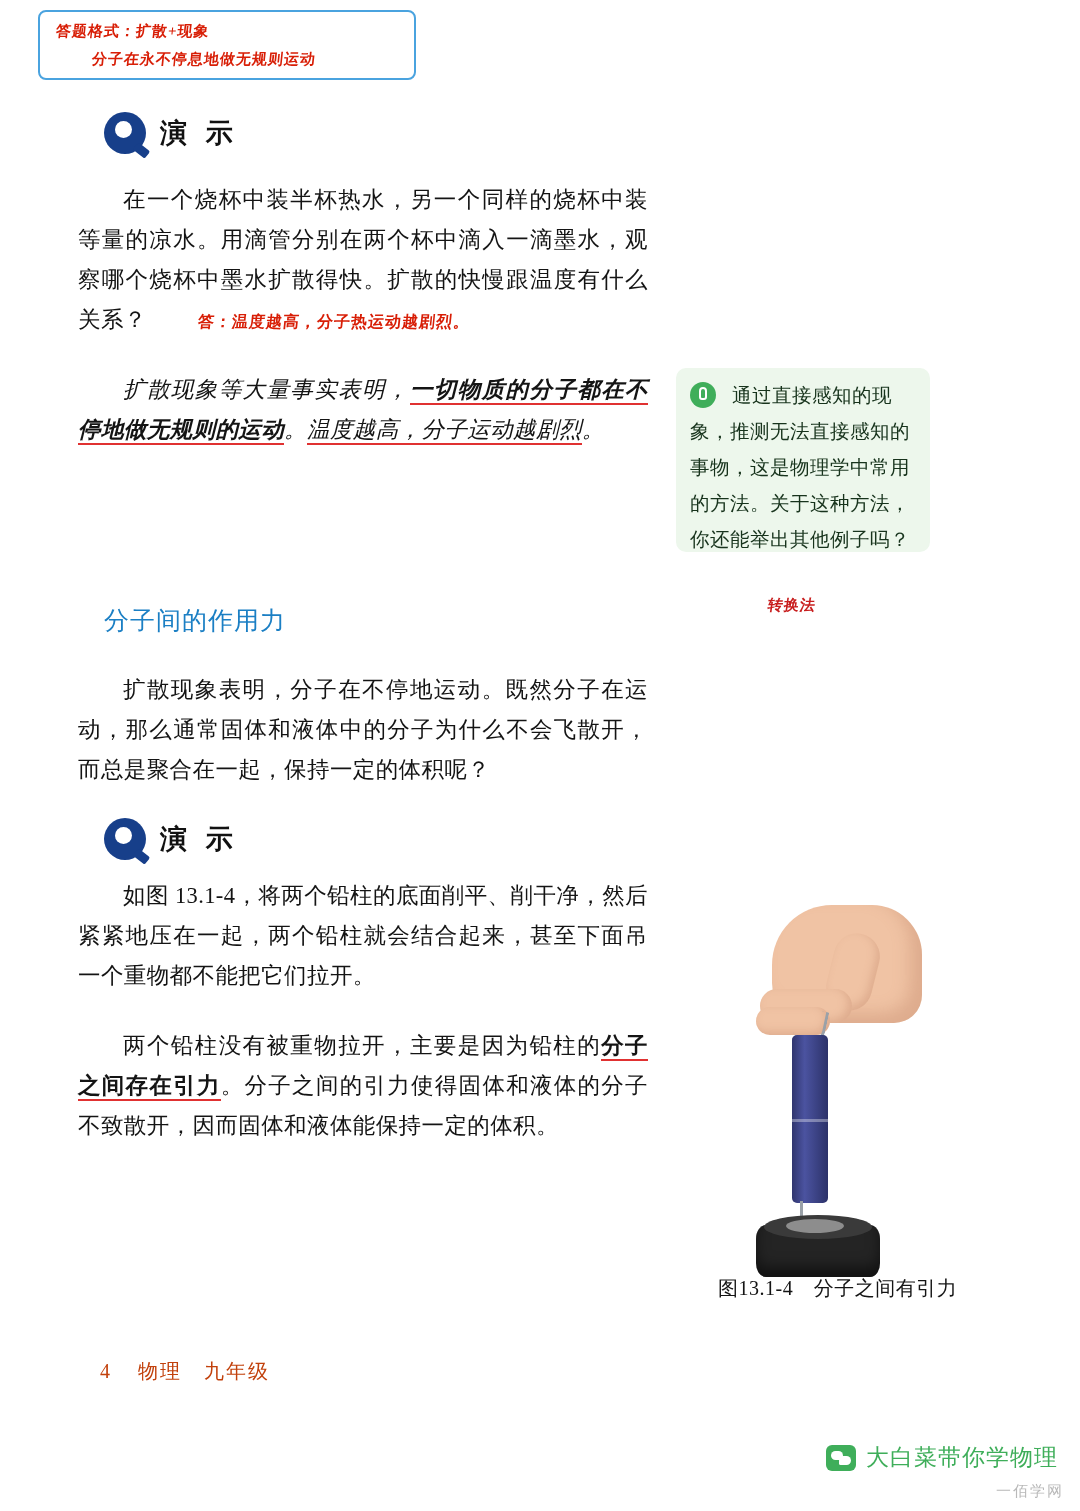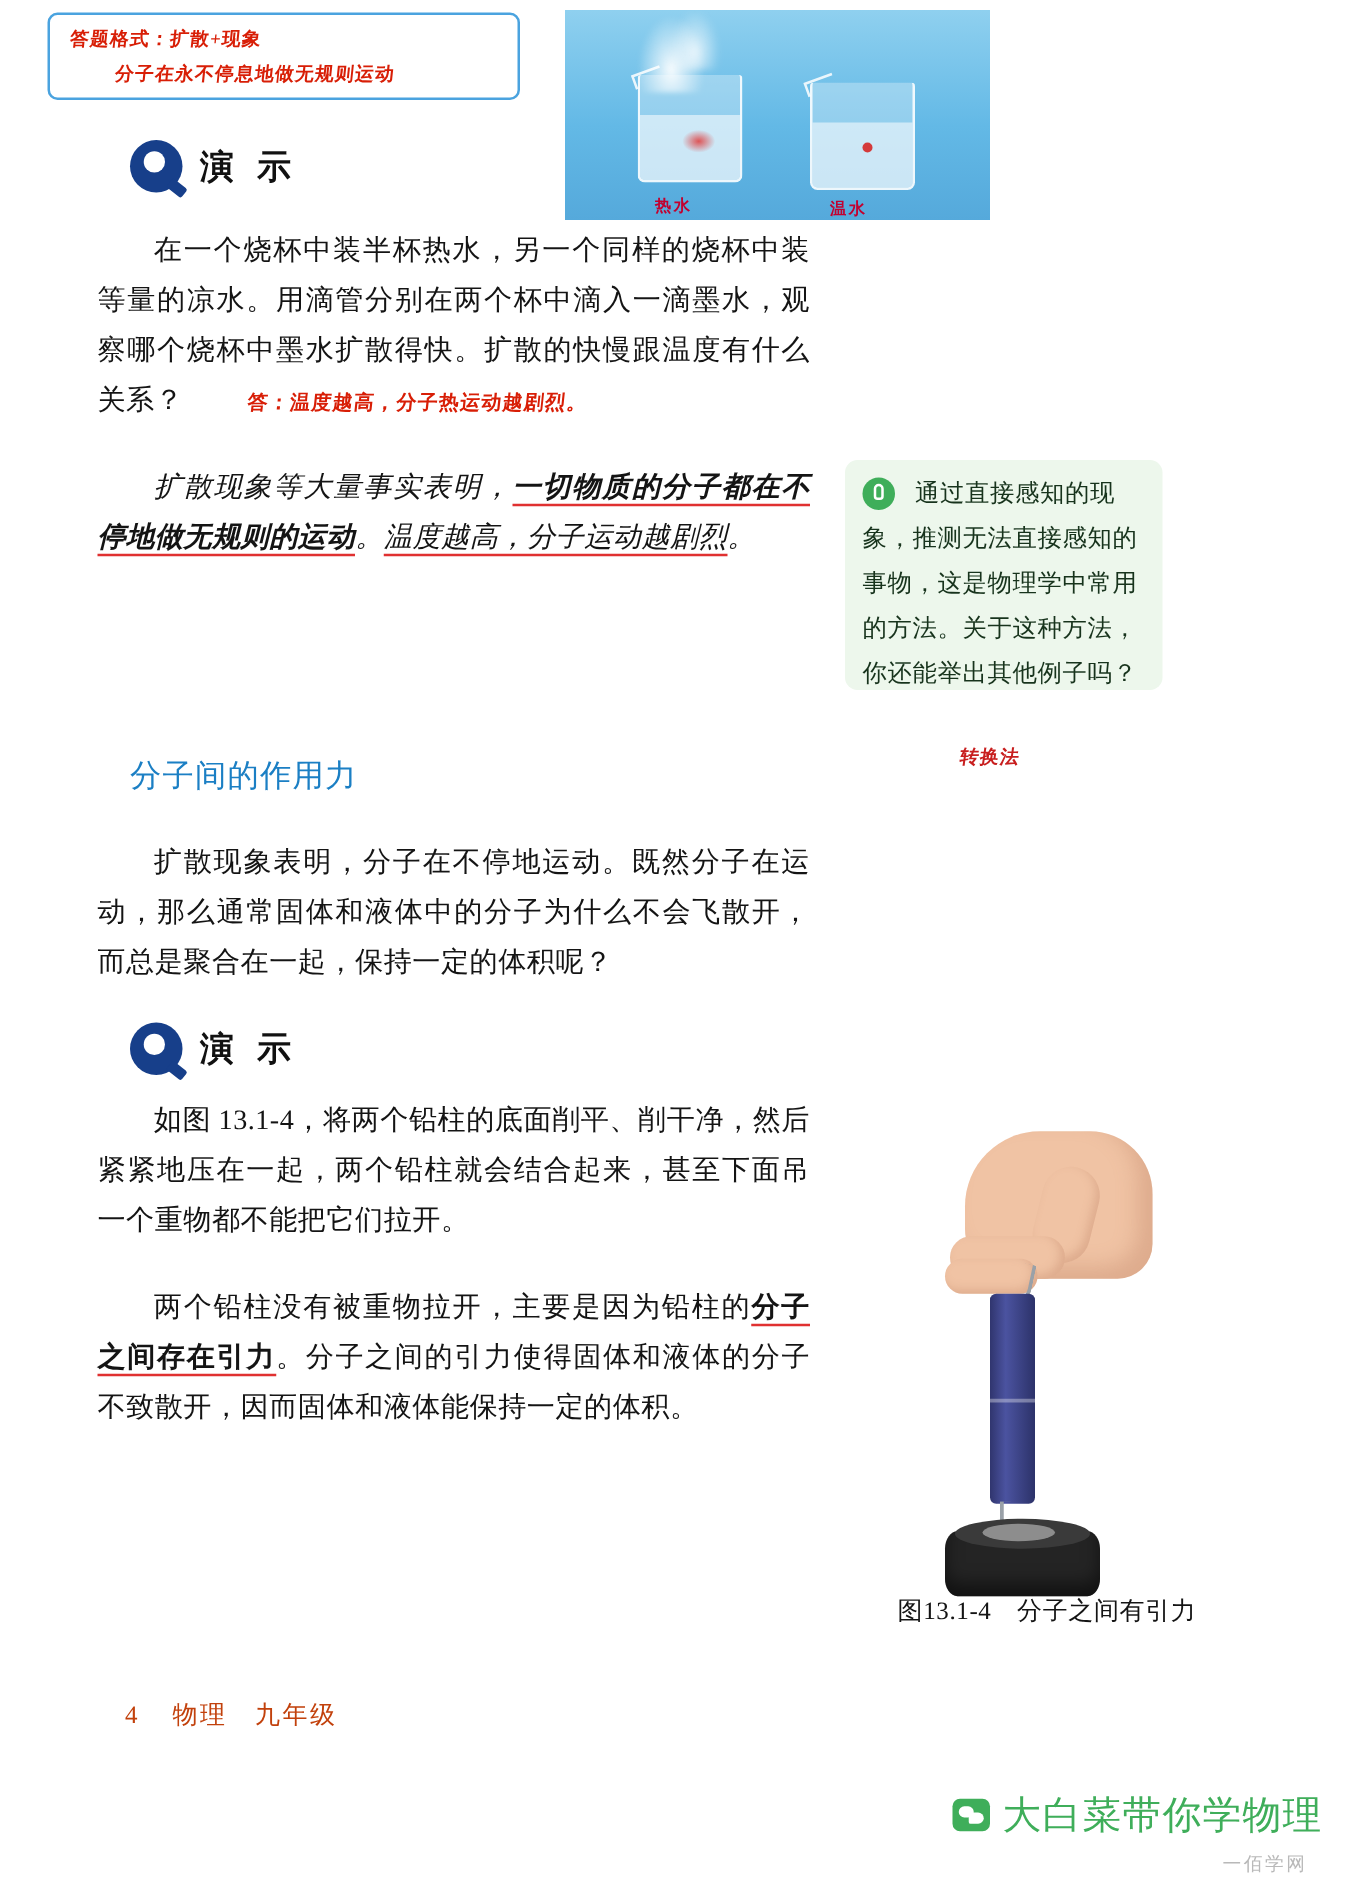--- a/index.html
+++ b/index.html
@@ -352,60 +352,41 @@
   .wm-icon:before {
     content: "";
     position: absolute;
     left: 13px; top: 11px;
     width: 12px; height: 9px;
     background: #fff;
     border-radius: 6px 6px 6px 2px;
   }
   .wm-text {
     color: #3fae5a;
-    font-size: 31px;
+    font-size: 23px;
     letter-spacing: 1px;
   }
   .wm2 {
     position: absolute;
-    right: 34px; bottom: 10px;
+    right: 16px; bottom: 10px;
     color: #b9b9b9;
     font-size: 15px;
     letter-spacing: 2px;
   }
 </style>
 </head>
 <body>
 
 <div class="page">
 
   <div class="note-box">
     <div class="note-line note-line-1">答题格式：扩散+现象</div>
     <div class="note-line note-line-2">分子在永不停息地做无规则运动</div>
   </div>
 
-  <div class="beaker-fig">
-    <div class="steam"></div>
-    <div class="steam2"></div>
-
-    <div class="beaker beaker-left">
-      <div class="lip"></div>
-      <div class="water"></div>
-      <div class="ink ink-diffuse"></div>
-    </div>
-
-    <div class="beaker beaker-right">
-      <div class="lip"></div>
-      <div class="water"></div>
-      <div class="ink ink-drop"></div>
-    </div>
-
-    <div class="beaker-label label-hot">热水</div>
-    <div class="beaker-label label-warm">温水</div>
-  </div>
 
   <div class="demo" style="left:104px; top:112px;">
     <div class="demo-icon"></div>
     <div class="demo-text">演 示</div>
   </div>
 
   <div class="para indent" style="left:78px; top:180px; width:570px;">
     <span>在一个烧杯中装半杯热水，另一个同样的烧杯中装等量的凉水。用滴管分别在两个杯中滴入一滴墨水，观察哪个烧杯中墨水扩散得快。扩散的快慢跟温度有什么关系？</span>
     <span class="redhand">答：温度越高，分子热运动越剧烈。</span>
   </div>

